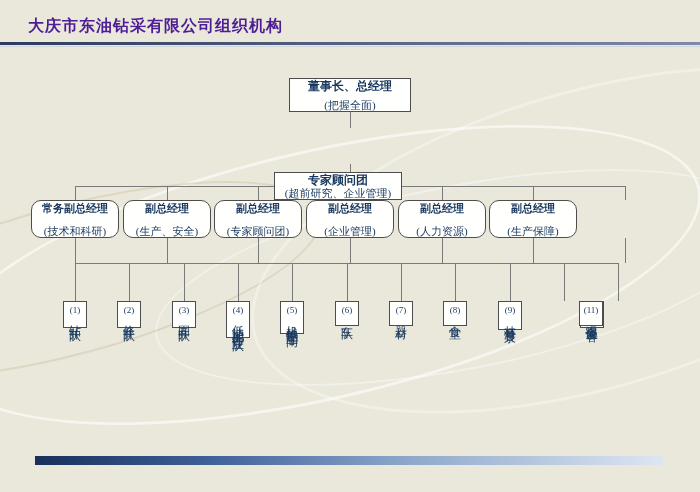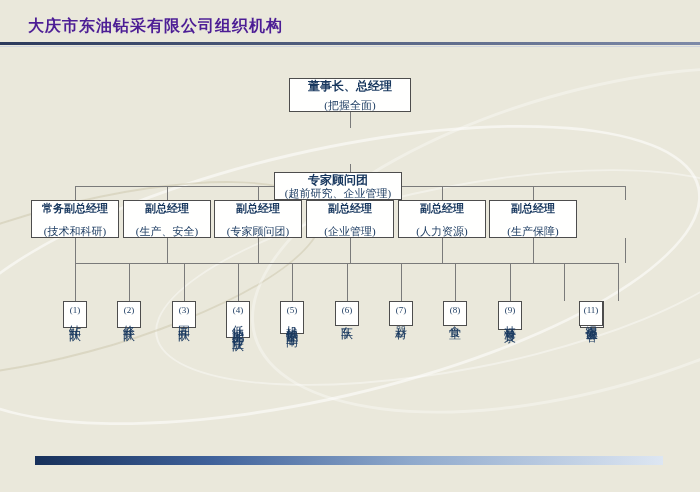--- a/index.html
+++ b/index.html
@@ -45,21 +45,21 @@
     align-items: center; justify-content: space-between;
     text-align: center; color: #17375e;
   }
   .bt { font-size: 11px; font-weight: bold; line-height: 14px; white-space: nowrap; }
   .bs { font-size: 11px; line-height: 11px; white-space: nowrap; }
 
   .root    { left: 289px; top: 78px;  width: 122px; height: 34px; }
   .root .bt, .advisor .bt { font-size: 12px; line-height: 15px; }
   .advisor { left: 274px; top: 128px; width: 128px; height: 28px; margin-top: 44px; }
 
-  .mgr { top: 200px; width: 88px; height: 38px; }
+  .mgr { top: 200px; width: 88px; height: 38px; border-radius: 10px; }
 
   .unit {
     top: 301px; width: 24px;
     padding: 3px 0 5px;
     justify-content: flex-start;
   }
   .unit .num { font-size: 9px; line-height: 10px; white-space: nowrap; }
   .unit .name {
     writing-mode: vertical-rl; text-orientation: upright;
     font-size: 12px; line-height: 20px; letter-spacing: 2px; margin-top: 1px;

